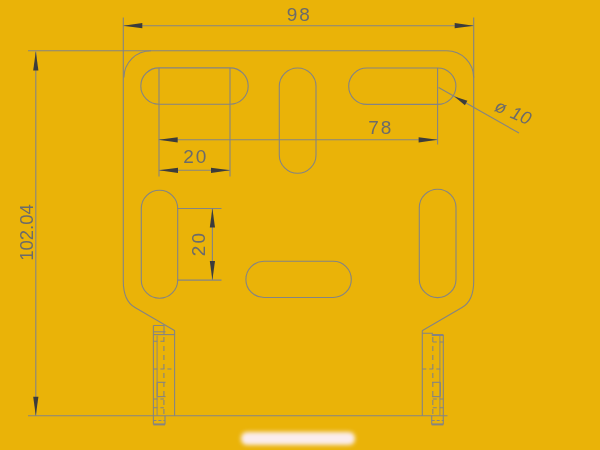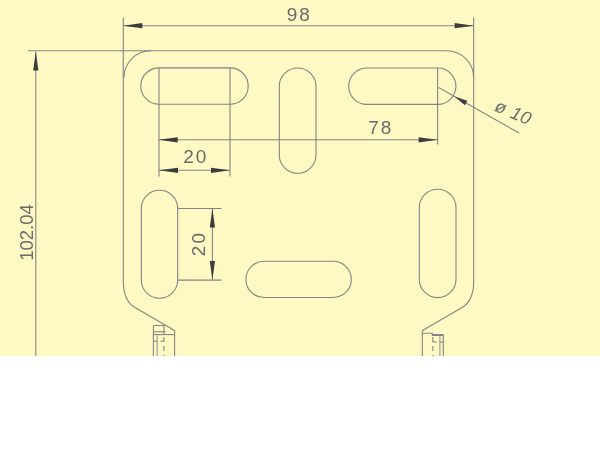--- a/index.html
+++ b/index.html
@@ -1,16 +1,16 @@
 <!DOCTYPE html>
 <html><head>
 <meta charset="utf-8">
 <style>
   html,body{margin:0;padding:0;background:#ffffff;}
-  .wrap{width:600px;height:356px;position:relative;overflow:hidden;background:#fef9c3;}
+  .wrap{width:600px;height:450px;position:relative;overflow:hidden;background:#eab308;}
   svg{position:absolute;left:0;top:0;}
   text{font-family:"Liberation Sans", sans-serif;fill:#6b6b6b;}
 </style>
 </head>
 <body>
 <div class="wrap">
 <svg width="600" height="450" viewBox="0 0 600 450">
   <defs>
         <filter id="soft" x="-30%" y="-60%" width="160%" height="220%">
           <feGaussianBlur stdDeviation="2"></feGaussianBlur>

